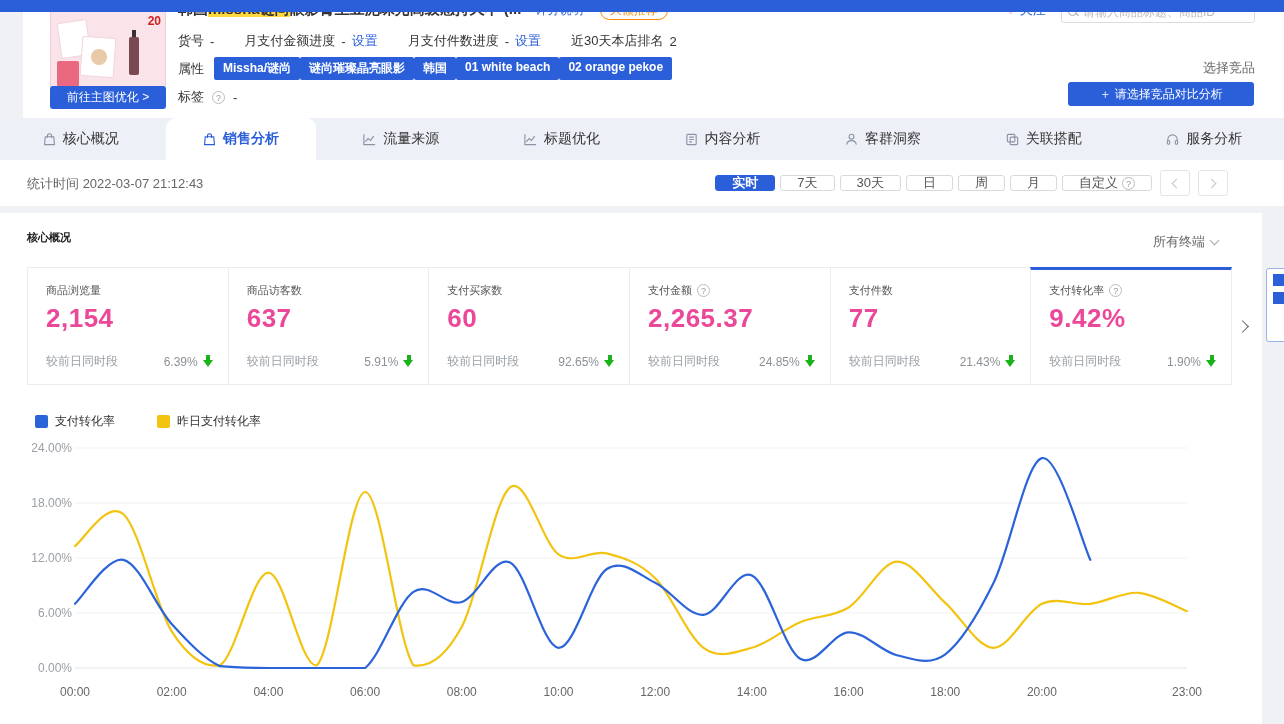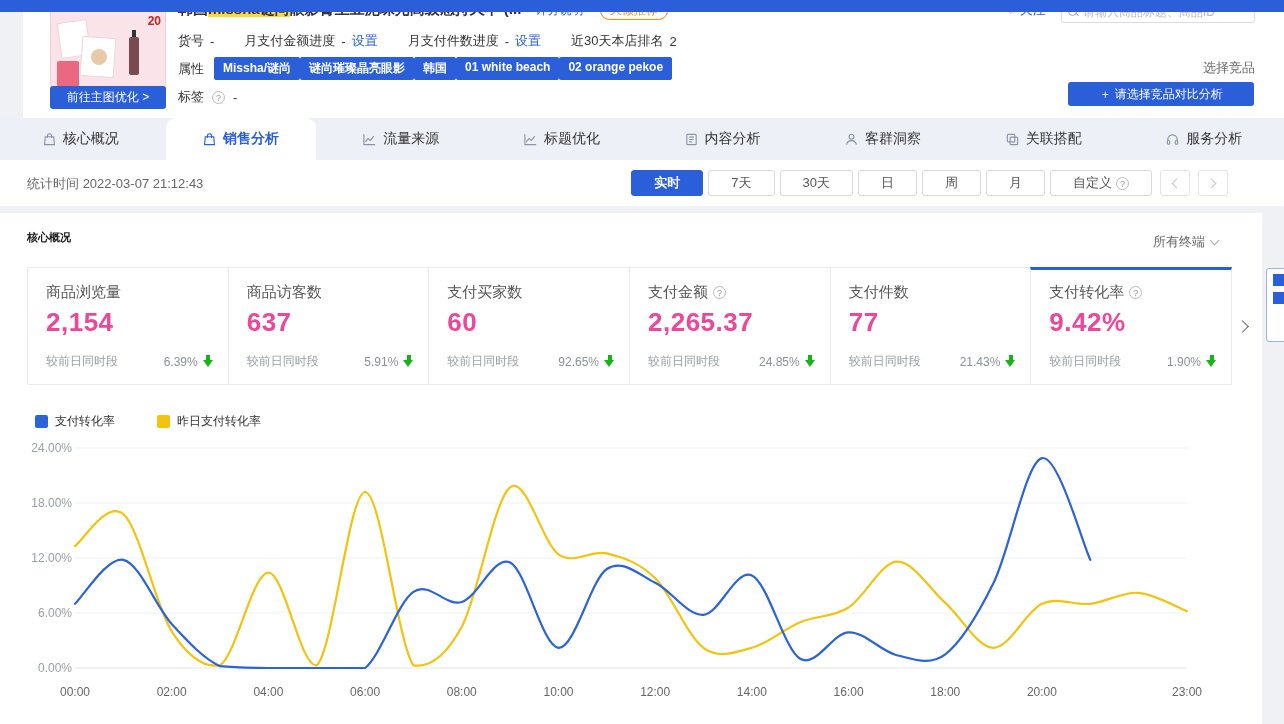--- a/index.html
+++ b/index.html
@@ -56,39 +56,39 @@
   .tab { flex:1; display:flex; align-items:center; justify-content:center; gap:6px; font-size:14px; color:#333; cursor:pointer; }
   .tab .tabicon { color:#8a94a6; display:flex; }
   .tab.active { background:#fff; border-radius:10px 10px 0 0; color:#2b5fd9; font-weight:bold; flex:0 0 150px; margin:0 5px; }
   .tab.active .tabicon { color:#2b5fd9; }
   .tabicon svg { width:15px; height:15px; fill:none; stroke:currentColor; stroke-width:1.2; }
 
   
   .statsbar { position:absolute; left:0; top:160px; width:1284px; height:46px; background:#fff; }
   .stat-time { position:absolute; left:27px; top:15px; font-size:13px; color:#666; }
   .ranges { position:absolute; right:56px; top:10px; display:flex; gap:5px; align-items:center; }
-  .rbtn { border:1px solid #d9d9d9; background:#fff; color:#555; font-size:13px; padding:0 22px; height:26px; line-height:24px; border-radius:3px; cursor:pointer; display:flex; align-items:center; gap:4px; font-family:inherit; }
+  .rbtn { border:1px solid #d9d9d9; background:#fff; color:#555; font-size:13px; padding:0 16px; height:16px; line-height:24px; border-radius:3px; cursor:pointer; display:flex; align-items:center; gap:4px; font-family:inherit; }
   .rbtn.active { background:#2b5fd9; border-color:#2b5fd9; color:#fff; font-weight:bold; }
   .pgbtn { width:30px; height:26px; border:1px solid #e4e4e4; border-radius:3px; background:#fff; display:flex; align-items:center; justify-content:center; cursor:default; margin-left:3px; }
   .chev { width:7px; height:7px; border-right:1.6px solid #c6c6c6; border-bottom:1.6px solid #c6c6c6; }
   .chev.left { transform:rotate(135deg); margin-left:3px; }
   .chev.right { transform:rotate(-45deg); margin-right:3px; }
 
   
   .main { position:absolute; left:0; top:213px; width:1262px; height:511px; background:#fff; }
   .overview-head { position:relative; height:40px; }
   .overview-title { position:absolute; left:27px; top:17px; font-size:11px; font-weight:bold; color:#222; }
   .terminal { position:absolute; right:44px; top:20px; font-size:13px; color:#666; display:flex; gap:6px; align-items:center; cursor:pointer; }
   .caret-down { width:7px; height:7px; border-right:1.4px solid #aaa; border-bottom:1.4px solid #aaa; transform:rotate(45deg); margin-top:-3px; }
 
   .cards { position:absolute; left:27px; top:54px; width:1205px; display:flex; }
   .card { flex:1; border:1px solid #eaecef; margin-left:-1px; height:118px; padding:15px 18px 0; position:relative; background:#fff; }
   .card:first-child { margin-left:0; }
   .card.active { border-top:3px solid #2b5fd9; padding-top:13px; }
-  .card-label { font-size:15px; color:#555; display:flex; gap:5px; align-items:center; }
+  .card-label { font-size:11px; color:#555; display:flex; gap:5px; align-items:center; }
   .card-value { font-size:26px; font-weight:bold; color:#ec4899; margin-top:5px; letter-spacing:.5px; }
   .card-cmp { position:absolute; left:18px; right:14px; bottom:14px; font-size:12px; color:#9aa0a6; display:flex; align-items:center; }
   .card-delta { margin-left:auto; margin-right:5px; color:#8c9196; }
   .down-arrow { position:relative; width:11px; height:13px; flex:none; }
   .down-arrow::before { content:''; position:absolute; left:3.5px; top:0; width:4px; height:6px; background:#19b319; }
   .down-arrow::after { content:''; position:absolute; left:0; top:5px; border-left:5.5px solid transparent; border-right:5.5px solid transparent; border-top:7px solid #19b319; }
   .cards-next { position:absolute; left:1238px; top:100px; width:18px; height:26px; display:flex; align-items:center; cursor:pointer; }
   .cards-next .chev { border-color:#666; width:9px; height:9px; }
 
   .legend { position:absolute; left:35px; top:200px; display:flex; gap:42px; }

